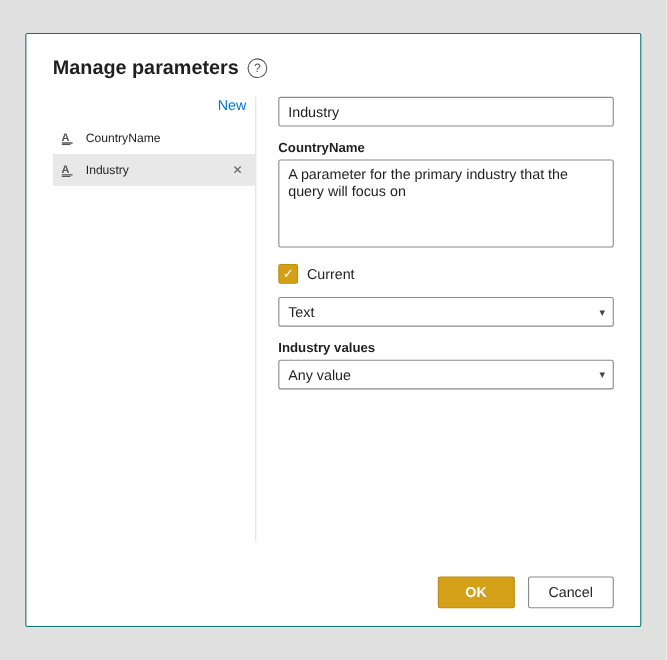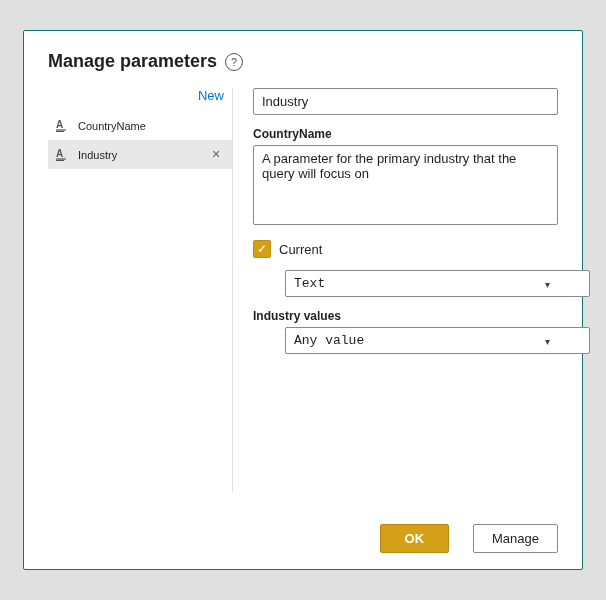--- a/index.html
+++ b/index.html
@@ -163,42 +163,41 @@
     .select-wrapper {
       position: relative;
       width: 100%;
     }
     .select-input {
       width: 100%;
       border: 1px solid #8a8a8a;
       border-radius: 2px;
       padding: 5px 28px 5px 8px;
       font-size: 13px;
-      font-family: Liberation Mono, monospace;
+      font-family: Liberation Sans, sans-serif;
       appearance: none;
       background: #fff;
       outline: none;
       cursor: pointer;
       color: #1f1f1f;
-      margin-left: 32px;
     }
     .select-arrow {
       position: absolute;
       right: 8px;
       top: 50%;
       transform: translateY(-50%);
       pointer-events: none;
       font-size: 10px;
       color: #444;
     }
     .dialog-footer {
       display: flex;
       justify-content: flex-end;
       align-items: flex-start;
-      gap: 24px;
+      gap: 12px;
       margin-top: 20px;
       padding-top: 12px;
     }
     .btn-ok {
       background: #d4a017;
       color: #fff;
       border: 1px solid #b8880f;
       border-radius: 2px;
       padding: 6px 24px;
       font-size: 13px;
@@ -301,15 +300,15 @@
           </select>
           <span class="select-arrow">▾</span>
         </div>
       </div>
 
     </div>
   </div>
 
   <div class="dialog-footer">
     <button class="btn-ok">OK</button>
-    <button class="btn-cancel">Manage</button>
+    <button class="btn-cancel">Cancel</button>
   </div>
 </div>
 
 </body></html>

